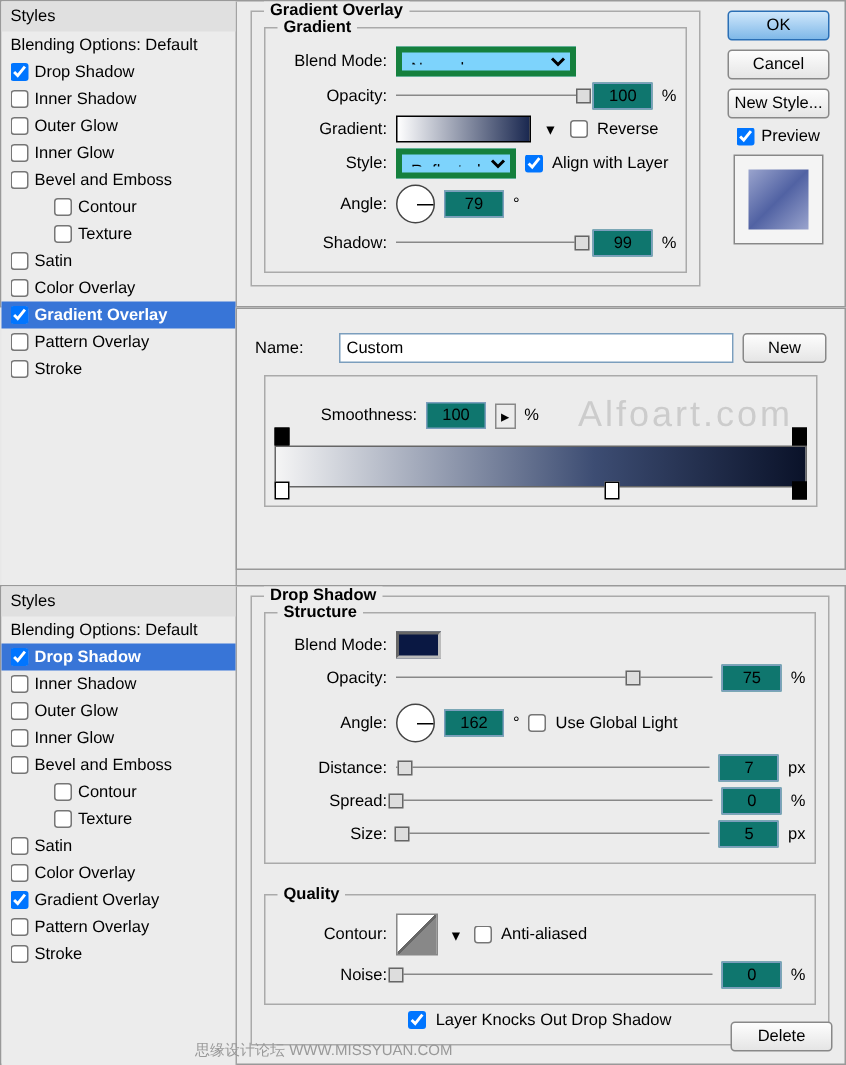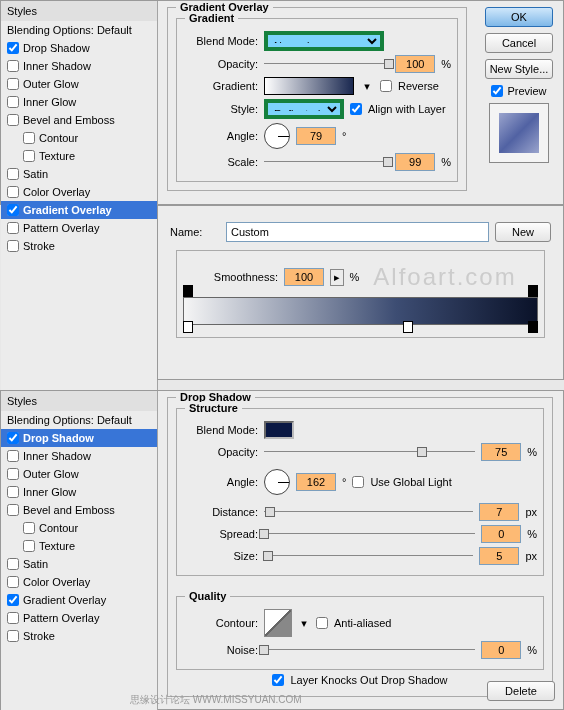--- a/index.html
+++ b/index.html
@@ -3,28 +3,28 @@
 <meta charset="utf-8">
 <style>
 *{box-sizing:border-box;margin:0;padding:0;font-family:Tahoma,Arial,sans-serif;font-size:11px;color:#000}
 body{background:#e8e8e8;width:564px;height:710px;overflow:hidden;position:relative}
 .panel{position:absolute;background:#ececec;border:1px solid #999}
 .leftcol{width:157px;background:#ececec;border-right:1px solid #a3a3a3}
 .leftcol-hdr{padding:4px 6px;background:#e0e0e0}
 .leftcol-item{display:flex;align-items:flex-end;padding:3px 6px;gap:4px;cursor:pointer}
 .leftcol-item.sel{background:#3875d7;color:#fff}
 .leftcol-item.sel span{color:#fff}
-.leftcol-item.indent{padding-left:22px}
+.leftcol-item.indent{padding-left:35px}
 input[type=checkbox]{width:12px;height:12px}
 .fieldset{border:1px solid #aaa;margin:6px;padding:8px 6px 6px;position:relative}
 .fieldset>.legend{position:absolute;top:-7px;left:8px;background:#ececec;padding:0 4px;font-weight:bold}
 .row{display:flex;align-items:center;margin:4px 0;gap:6px}
 .lbl{width:75px;text-align:right}
 select{height:20px;border:4px solid #15803d;background:#7dd3fc;padding:4px 2px}
-.numbox{width:40px;height:18px;border:1px solid #7b9ebd;background:#fdba74;text-align:left;display:inline-flex;align-items:center;justify-content:center}
+.numbox{width:40px;height:18px;border:1px solid #7b9ebd;background:#0f766e;text-align:left;display:inline-flex;align-items:center;justify-content:center}
 .slider{flex:1;min-width:80px;height:14px;position:relative}
 .slider::before{content:"";position:absolute;left:0;right:0;top:6px;height:1px;background:#888}
 .slider-thumb{position:absolute;top:2px;width:10px;height:10px;background:#ddd;border:1px solid #666;transform:translateX(-5px)}
 .btn{background:linear-gradient(#fdfdfd,#e5e5e5);border:1px solid #888;border-radius:3px;padding:3px 0;text-align:center;cursor:pointer;width:68px}
 .btn.ok{background:linear-gradient(#cfe7fb,#7fb8e8);border-color:#2a6fb5}
 .gradbar{height:18px;width:90px;border:1px solid #000;background:linear-gradient(to right,#fff,#1a2850)}
 .angle{width:26px;height:26px;border:1px solid #444;border-radius:50%;position:relative;display:inline-block;background:#fff}
 .angle::after{content:"";position:absolute;width:11px;height:1px;background:#000;left:13px;top:12px;transform-origin:left center}
 .swatch{width:30px;height:18px;border:2px inset #bbb;background:#0a1843}
 .contour-sw{width:28px;height:28px;border:1px solid #888;background:linear-gradient(135deg,#fff 48%,#666 48%,#666 52%,#888 52%)}
@@ -126,21 +126,21 @@
             <input type="checkbox" checked="" style="">
             <span>Align with Layer</span>
           </div>
     <div class="row">
             <span class="lbl">Angle:</span>
             <span class="angle"></span>
             <span class="numbox">79</span>
             <span>°</span>
           </div>
     <div class="row">
-            <span class="lbl">Scale:</span>
+            <span class="lbl">Shadow:</span>
             <div class="slider">
               <div class="slider-thumb" style="left:99%"></div>
             </div>
             <span class="numbox">99</span>
             <span>%</span>
           </div>
    </div>
   </div>
  </div>
  <div style="position:absolute;right:4px;top:6px;width:80px;display:flex;flex-direction:column;gap:6px;align-items:center">
@@ -162,21 +162,21 @@
       <span style="width:50px">Name:</span>
       <input class="txtin" value="Custom" style="">
       <div class="btn" style="width:56px">New</div>
     </div>
  <div class="fieldset" style="margin-top:8px">
   <div class="row">
         <span class="lbl" style="width:95px">Smoothness:</span>
         <span class="numbox">100</span>
         <span style="border:1px solid #888;padding:1px 3px">▸</span>
         <span>%</span>
-   <span class="watermark" style="position:static;margin-left:8px">Alfoart.com</span>
+   <span class="watermark" style="position:static;margin-left:20px">Alfoart.com</span>
   </div>
   <div style="position:relative;margin-top:6px">
    <div class="stop b" style="left:0;top:-12px"></div>
    <div class="stop b" style="right:0;top:-12px"></div>
    <div class="gradedit-bar"></div>
    <div class="stop" style="left:0;bottom:-8px"></div>
    <div class="stop" style="left:62%;bottom:-8px"></div>
    <div class="stop b" style="right:0;bottom:-8px"></div>
   </div>
  </div>

